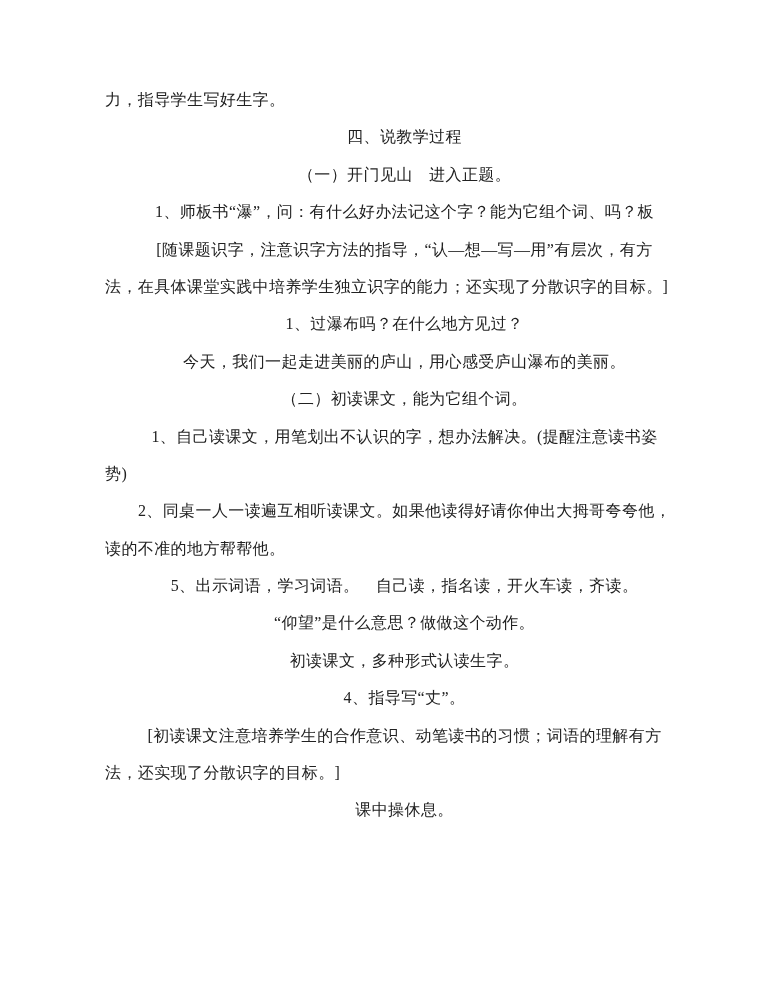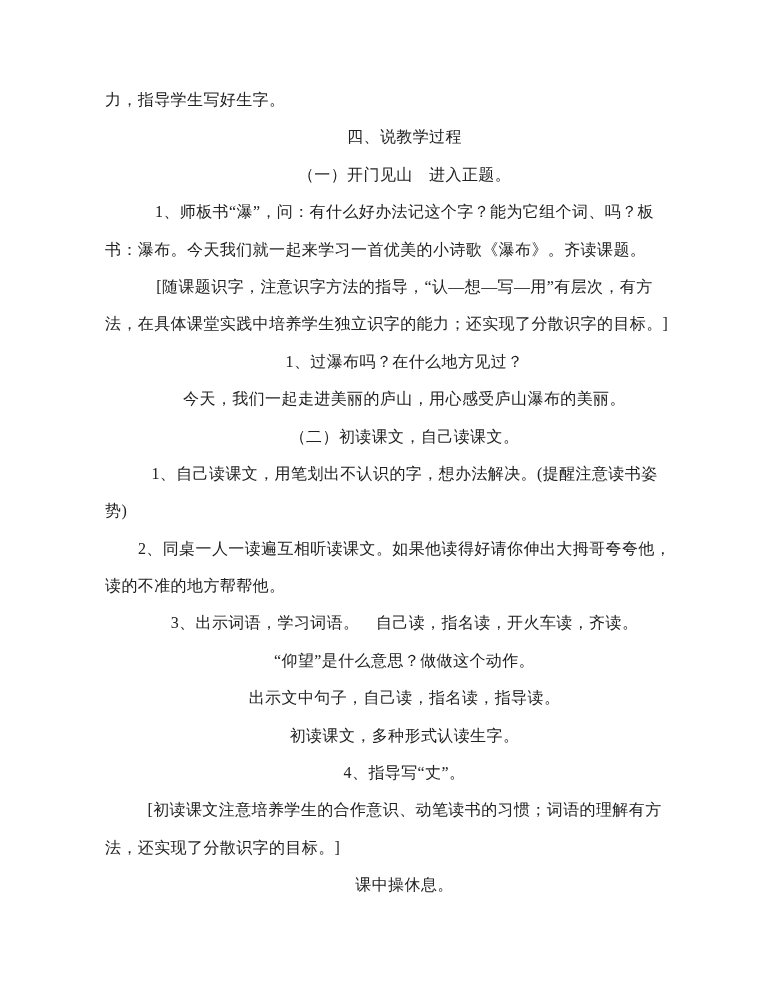--- a/index.html
+++ b/index.html
@@ -33,32 +33,30 @@
 </style>
 </head>
 <body>
 
 <div class="page">
   <div class="text-block" id="text-block">
       <div class="line">力，指导学生写好生字。</div>
       <div class="line indent">四、说教学过程</div>
       <div class="line indent">（一）开门见山　进入正题。</div>
       <div class="line indent">1、师板书“瀑”，问：有什么好办法记这个字？能为它组个词、吗？板</div>
-      <div class="line">书：瀑布。今天我们就一起来学习一首优美的小诗歌《瀑布》。齐读课题。</div>
       <div class="line indent">[随课题识字，注意识字方法的指导，“认—想—写—用”有层次，有方</div>
       <div class="line">法，在具体课堂实践中培养学生独立识字的能力；还实现了分散识字的目标。]</div>
       <div class="line indent">1、过瀑布吗？在什么地方见过？</div>
       <div class="line indent">今天，我们一起走进美丽的庐山，用心感受庐山瀑布的美丽。</div>
-      <div class="line indent">（二）初读课文，自己读课文。</div>
+      <div class="line indent">（二）初读课文，能为它组个词。</div>
       <div class="line indent">1、自己读课文，用笔划出不认识的字，想办法解决。(提醒注意读书姿</div>
       <div class="line">势)</div>
       <div class="line indent">2、同桌一人一读遍互相听读课文。如果他读得好请你伸出大拇哥夸夸他，</div>
       <div class="line">读的不准的地方帮帮他。</div>
-      <div class="line indent">3、出示词语，学习词语。　自己读，指名读，开火车读，齐读。</div>
+      <div class="line indent">5、出示词语，学习词语。　自己读，指名读，开火车读，齐读。</div>
       <div class="line indent">“仰望”是什么意思？做做这个动作。</div>
-      <div class="line indent">出示文中句子，自己读，指名读，指导读。</div>
       <div class="line indent">初读课文，多种形式认读生字。</div>
       <div class="line indent">4、指导写“丈”。</div>
       <div class="line indent">[初读课文注意培养学生的合作意识、动笔读书的习惯；词语的理解有方</div>
       <div class="line">法，还实现了分散识字的目标。]</div>
       <div class="line indent">课中操休息。</div>
     </div>
 </div>
 
 </body></html>

